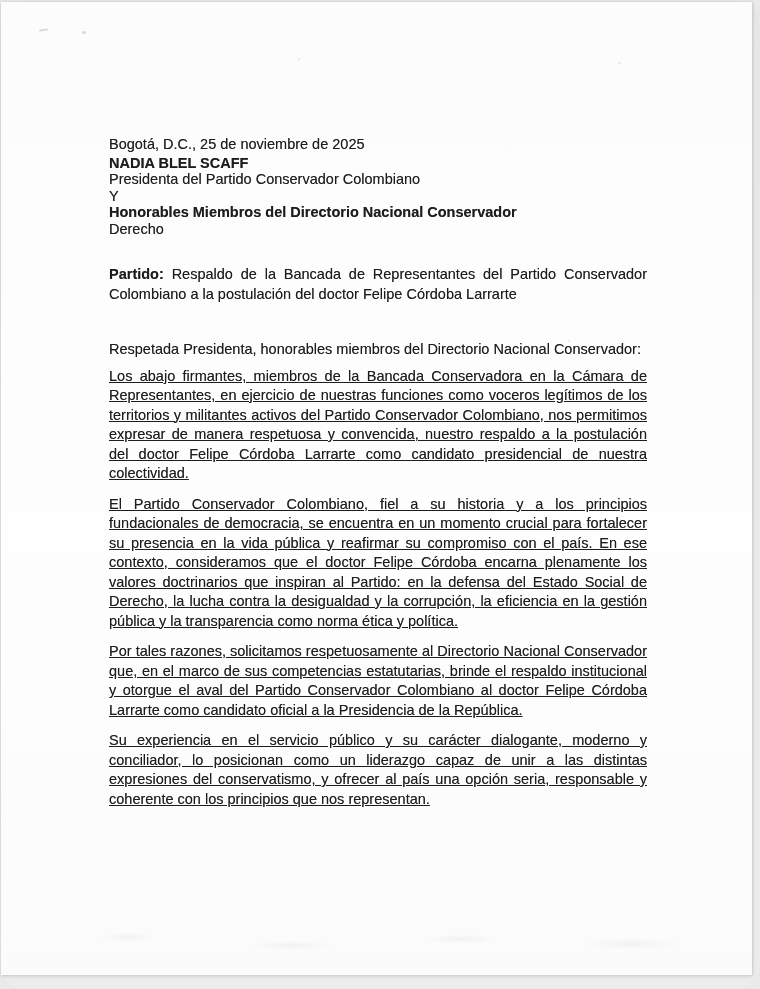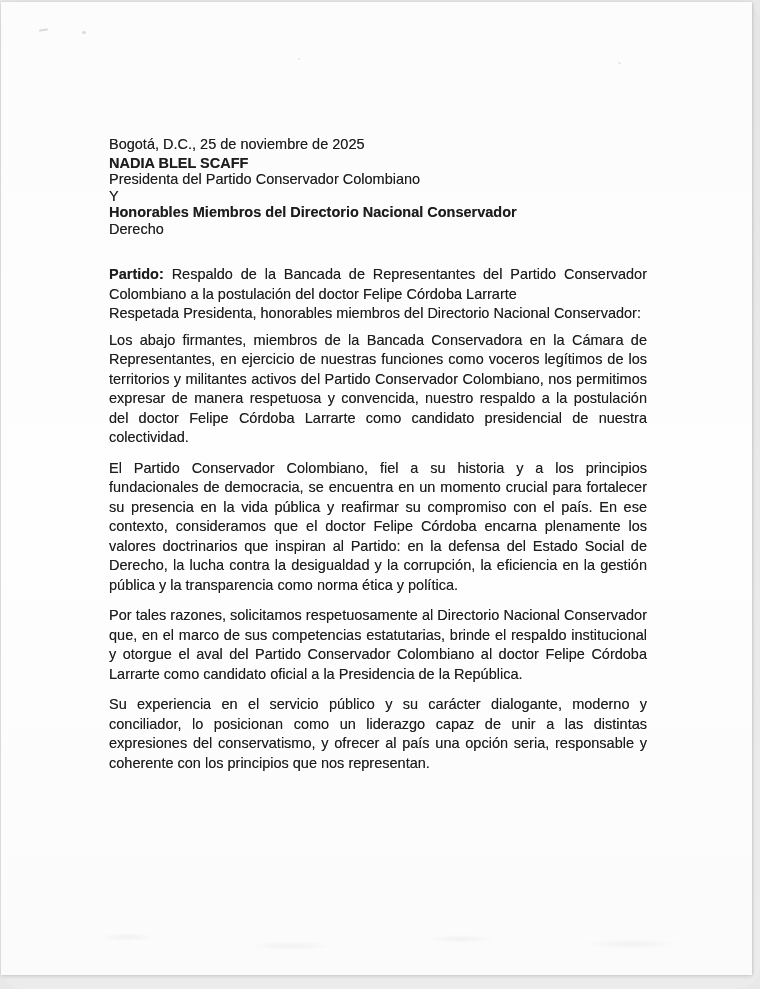--- a/index.html
+++ b/index.html
@@ -30,22 +30,22 @@
     font-size: 14.5px;
     line-height: 19.5px;
     text-shadow: 0 0 0.45px rgba(30,30,30,0.55);
   }
   p { margin: 0; }
   .bold { font-weight: bold; }
   .date-line { }
   .salutation { margin-top: 36px; }
   .recipient-block { margin-top: 0; line-height: 16.5px; }
   .subject { margin-top: 28px; text-align: justify; }
-  .greeting { }
-  .body-para { margin-top: 11px; text-align: justify; }
+  .greeting { margin-top: 36px; }
+  .body-para { margin-top: 11px; text-align: justify; text-decoration: underline; }
   .body-para.first { margin-top: 7px; }
   
   .speck {
     position: absolute;
     background: #8a8a8a;
     opacity: 0.3;
     border-radius: 50%;
     pointer-events: none;
   }
   .s1 { top: 27px; left: 38px; width: 9px; height: 2px; transform: rotate(-8deg); border-radius: 2px; }

